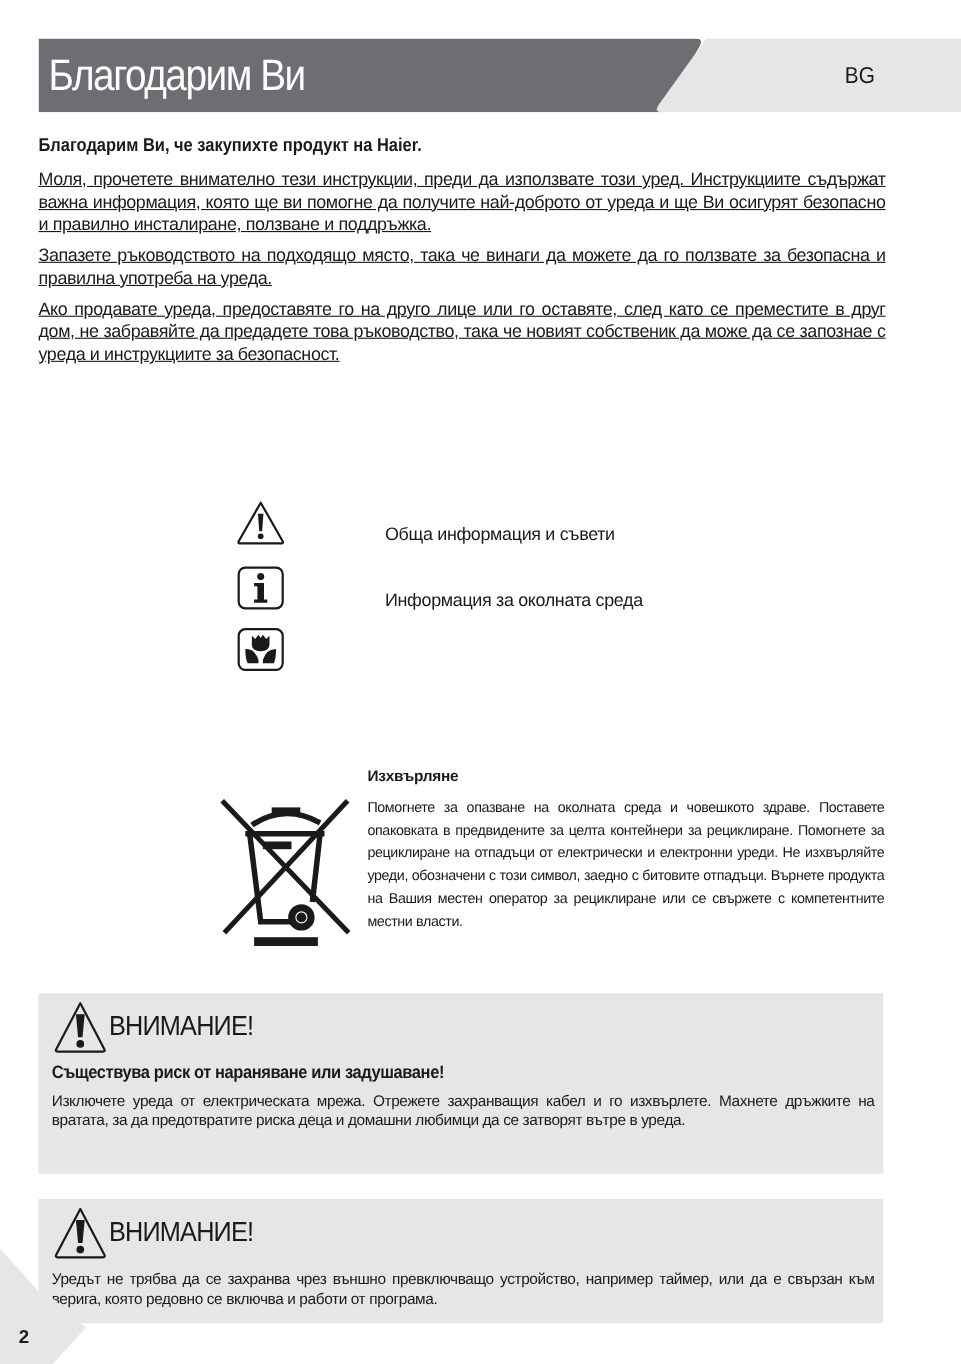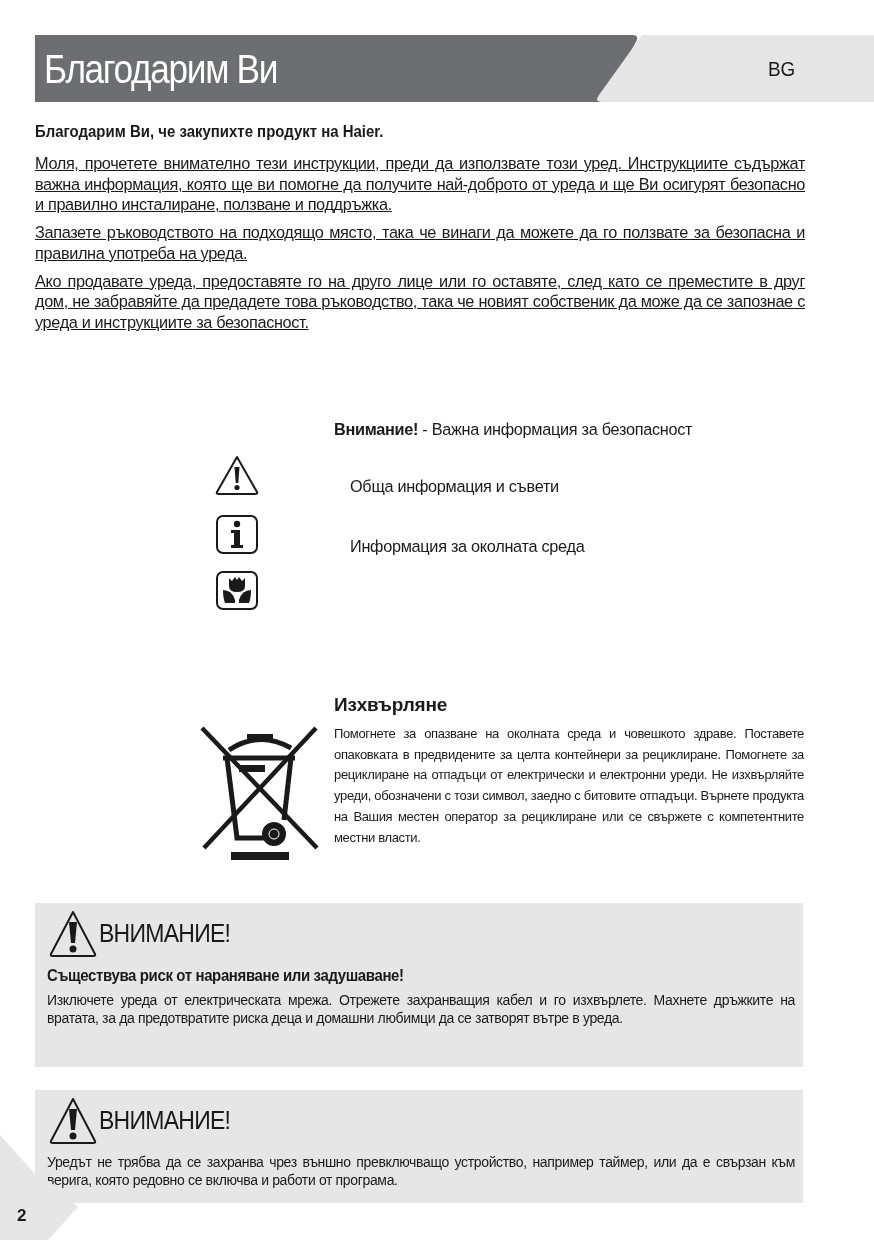--- a/index.html
+++ b/index.html
@@ -41,21 +41,21 @@
   }
   .legend-heading b { font-weight: bold; }
   .legend-text {
     position: absolute; left: 136px; font-size: 16.3px; line-height: 22px; white-space: nowrap;
     letter-spacing: -0.3px;
   }
   .legend-icon { position: absolute; left: 0; }
 
   .disposal-icon { position: absolute; left: 199px; top: 720px; width: 130px; height: 145px; }
   .disposal { position: absolute; left: 334px; top: 692px; width: 470px; }
-  .disposal-heading { font-weight: bold; font-size: 19px; line-height: 26px; margin: 0 0 6px 0; letter-spacing: -0.2px; }
+  .disposal-heading { font-weight: bold; font-size: 14px; line-height: 26px; margin: 0 0 6px 0; letter-spacing: -0.2px; }
   .disposal-text {
     font-size: 13px; line-height: 20.7px; text-align: justify; margin: 0; letter-spacing: -0.35px;
   }
 
   .warning-box {
     position: absolute; left: 35px; width: 768px; background: #e6e6e7;
   }
   .warning-box.w1 { top: 903px; height: 164px; }
   .warning-box.w2 { top: 1090px; height: 113px; }
   .warn-head { position: absolute; left: 14px; top: 6px; height: 50px; }
@@ -97,23 +97,20 @@
 </div>
 
 <div class="intro">
   <div class="intro-heading">Благодарим Ви, че закупихте продукт на Haier.</div>
   <p class="para">Моля, прочетете внимателно тези инструкции, преди да използвате този уред. Инструкциите съдържат важна информация, която ще ви помогне да получите най-доброто от уреда и ще Ви осигурят безопасно и правилно инсталиране, ползване и поддръжка.</p>
   <p class="para">Запазете ръководството на подходящо място, така че винаги да можете да го ползвате за безопасна и правилна употреба на уреда.</p>
   <p class="para">Ако продавате уреда, предоставяте го на друго лице или го оставяте, след като се преместите в друг дом, не забравяйте да предадете това ръководство, така че новият собственик да може да се запознае с уреда и инструкциите за безопасност.</p>
 </div>
 
 <div class="legend">
-  <div class="legend-heading">
-    <b>Внимание!</b><span> - Важна информация за безопасност</span>
-  </div>
 
   <svg class="legend-icon" style="top:36px" width="46" height="42" viewBox="0 0 46 42">
     <path d="M23,3 L43,38 Q44,40 41,40 H5 Q2,40 3,38 Z" fill="none" stroke="#1a1a1a" stroke-width="2" stroke-linejoin="round"></path>
     <path d="M20.5,13 H25.5 L24.3,29 H21.7 Z" fill="#1a1a1a"></path>
     <circle cx="23" cy="33.5" r="2.6" fill="#1a1a1a"></circle>
   </svg>
   <div class="legend-text" style="top:57px">Обща информация и съвети</div>
 
   <svg class="legend-icon" style="top:96px" width="46" height="42" viewBox="0 0 46 42">
     <rect x="3" y="2" width="40" height="37" rx="6" fill="none" stroke="#1a1a1a" stroke-width="2"></rect>

